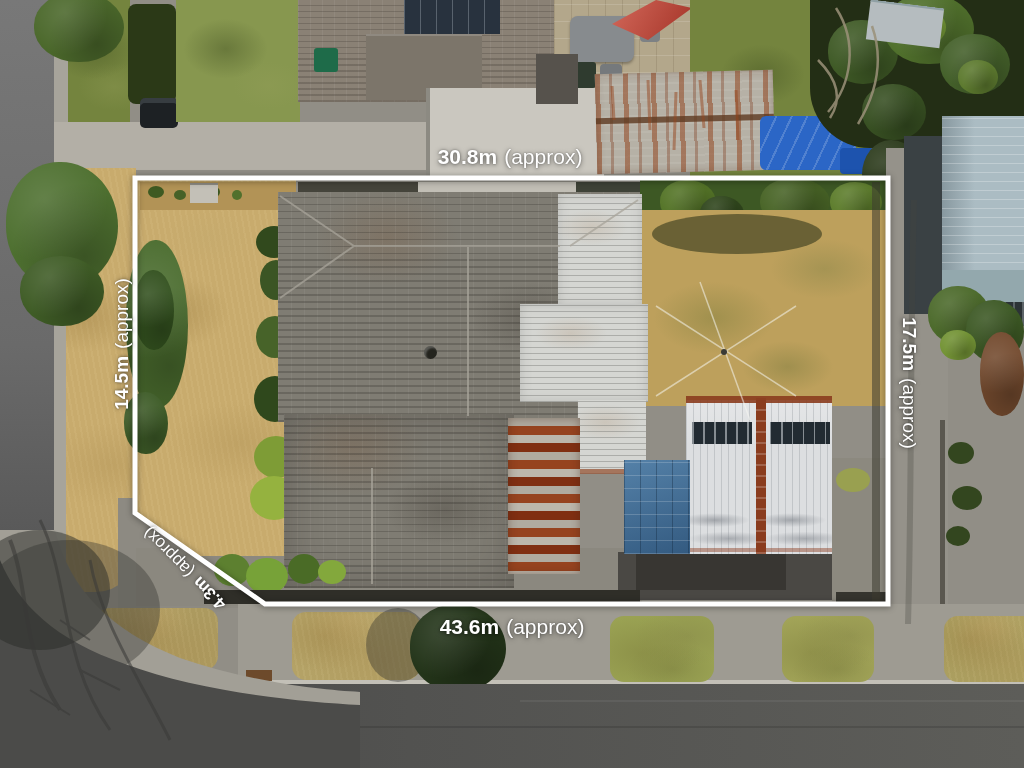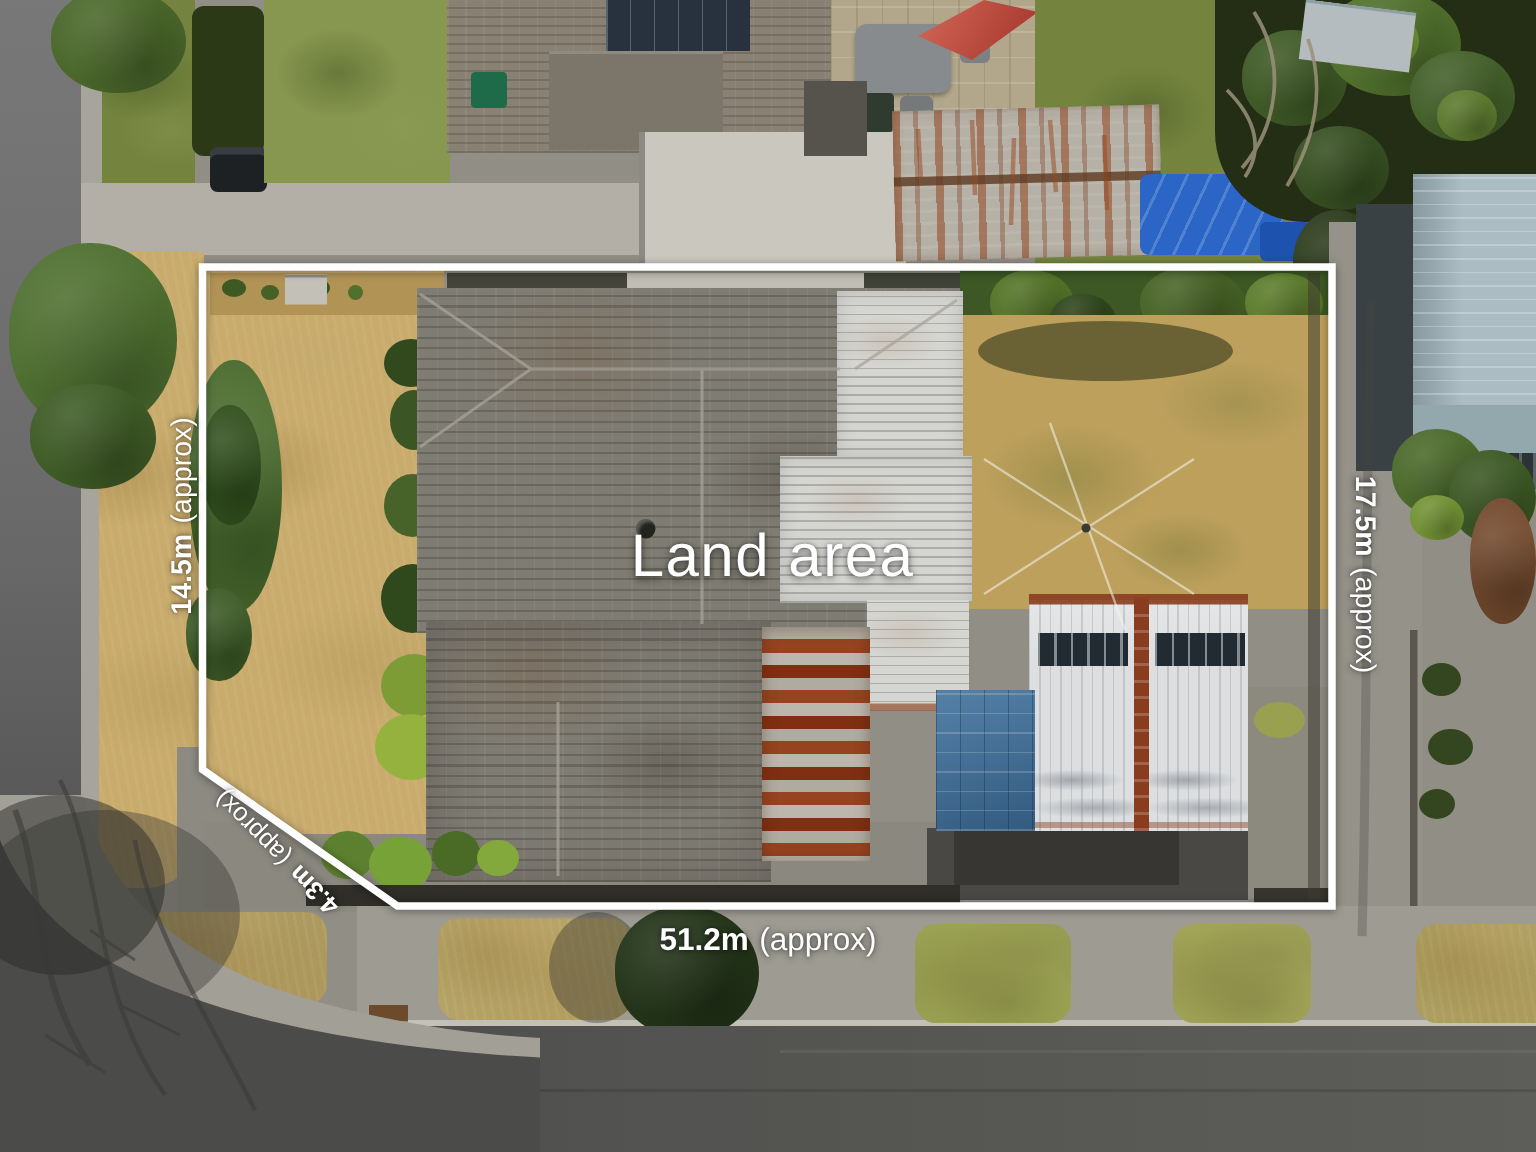--- a/index.html
+++ b/index.html
@@ -255,30 +255,32 @@
         <path d="M676,92 L674,150"></path>
       <path d="M700,80 L704,128"></path>
         <path d="M736,90 L738,140"></path>
     </g>
   </svg>
 
   <svg class="p" style="left:0;top:0;filter:drop-shadow(0 1px 3px rgba(0,0,0,.4));" width="1024" height="768" viewBox="0 0 1024 768">
     <polygon style="fill:none;stroke:#ffffff;stroke-width:5;stroke-linejoin:miter;" points="135,178 888,178 888,604 265,604 135,513"></polygon>
   </svg>
 
+  <div class="p lbl lbl-h" style="left:360px;top:144px;width:300px;">
+    <b>30.8m</b><span class="ap">(approx)</span>
+  </div>
   <div class="p lbl lbl-h" style="left:362px;top:614px;width:300px;">
-    <b>51.2m</b><span class="ap">(approx)</span>
+    <b>43.6m</b><span class="ap">(approx)</span>
   </div>
   <div class="p lbl lbl-v" style="left:22px;top:331px;width:200px;transform:rotate(-90deg);">
     <b>14.5m</b><span class="ap">(approx)</span>
   </div>
   <div class="p lbl lbl-v" style="left:809px;top:370px;width:200px;transform:rotate(90deg);">
     <b>17.5m</b><span class="ap">(approx)</span>
   </div>
   <div class="p lbl lbl-d" style="left:100px;top:557px;width:170px;transform:rotate(-135deg);">
     <b>4.3m</b><span class="ap">(approx)</span>
   </div>
 
   <div class="p land-area" style="left:315px;top:350px;width:400px;">
-    <div class="la-line1">Land area</div>
   </div>
 
 </div>
 
 </body></html>

